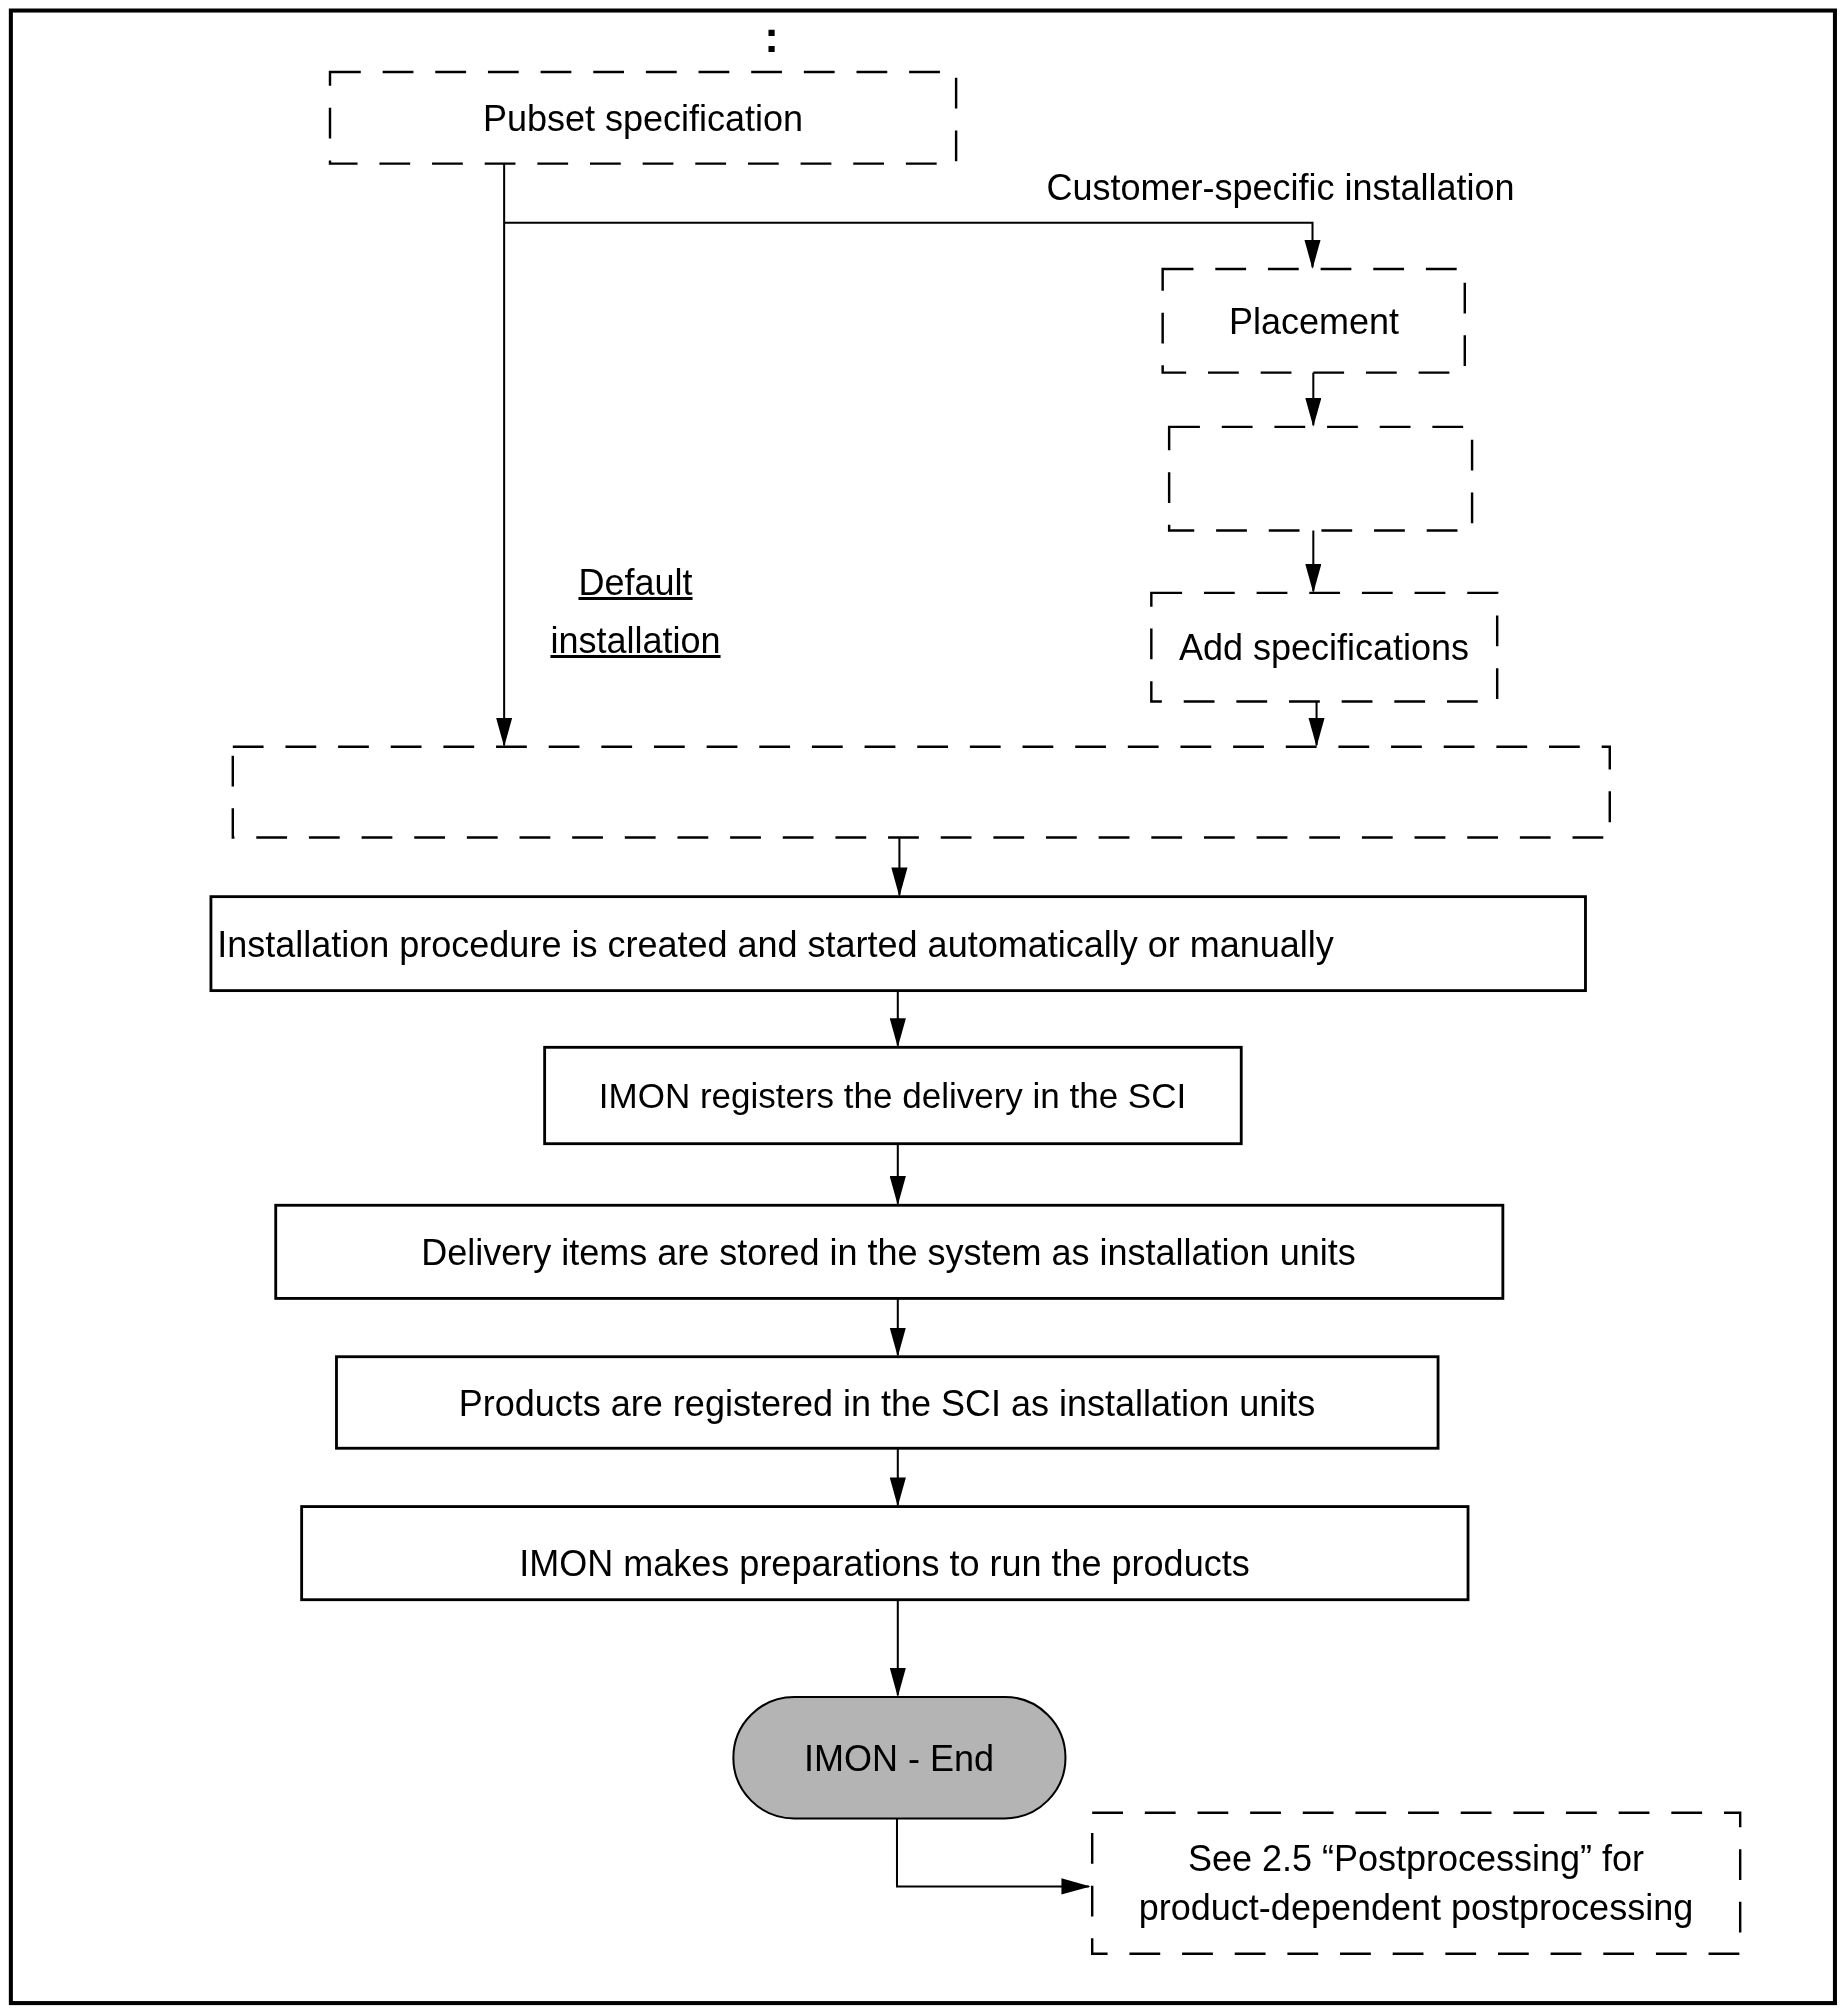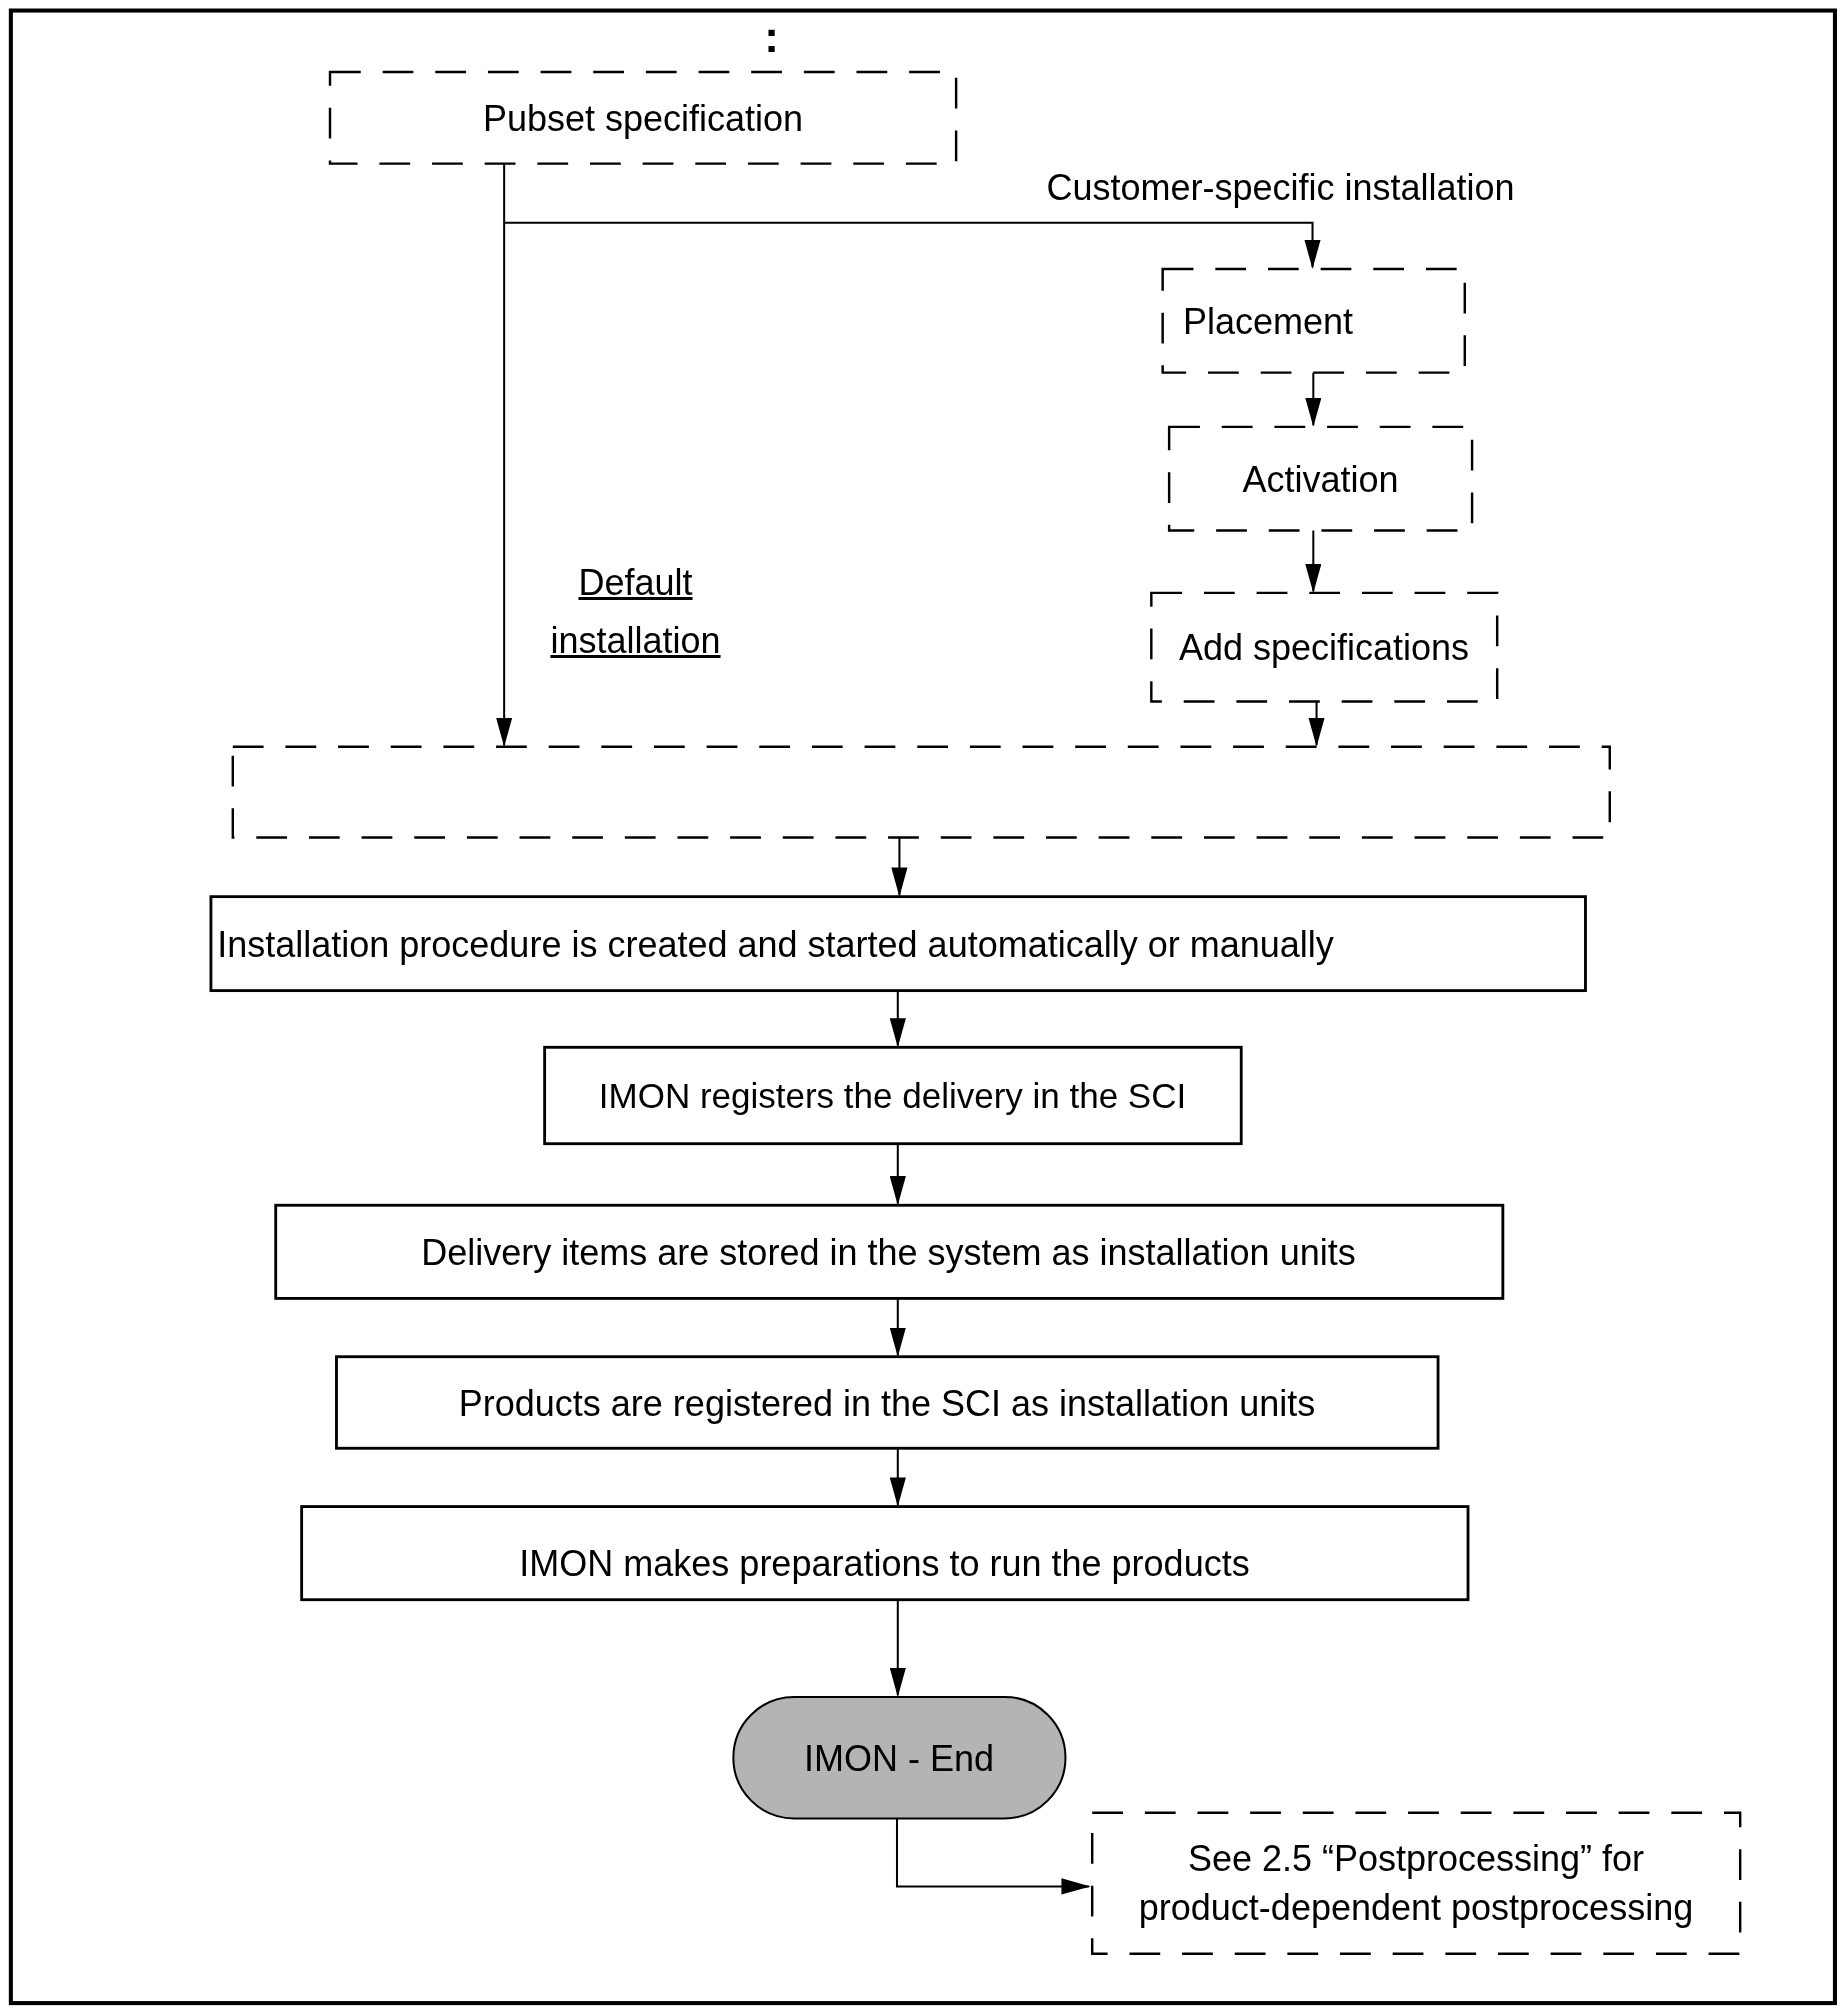--- a/index.html
+++ b/index.html
@@ -71,23 +71,22 @@
 
   <div class="txt" style="left:330px;top:72px;width:626px;height:92px;">Pubset specification</div>
 
   <div class="txt" style="left:1005px;top:164px;width:551px;height:47px;">Customer-specific installation</div>
 
   <div class="txt multiline" style="left:502px;top:551px;width:267px;height:122px;line-height:1.62;text-decoration:underline;">
     <div>Default</div>
     <div>installation</div>
   </div>
 
-  <div class="txt" style="left:1117px;top:269px;width:302px;height:104px;">Placement</div>
+  <div class="txt" style="left:1163px;top:269px;width:302px;height:104px;">Placement</div>
 
-  <div class="txt" style="left:1169px;top:427px;width:303px;height:104px;">Activation</div>
 
   <div class="txt" style="left:1151px;top:593px;width:346px;height:109px;">Add specifications</div>
 
 
   <div class="txt" style="left:211px;top:897px;width:1129px;height:94px;">Installation procedure is created and started automatically or manually</div>
 
   <div class="txt" style="left:544px;top:1048px;width:697px;height:96px;font-size:35px;">IMON registers the delivery in the SCI</div>
 
   <div class="txt" style="left:275px;top:1206px;width:1227px;height:93px;">Delivery items are stored in the system as installation units</div>
 

